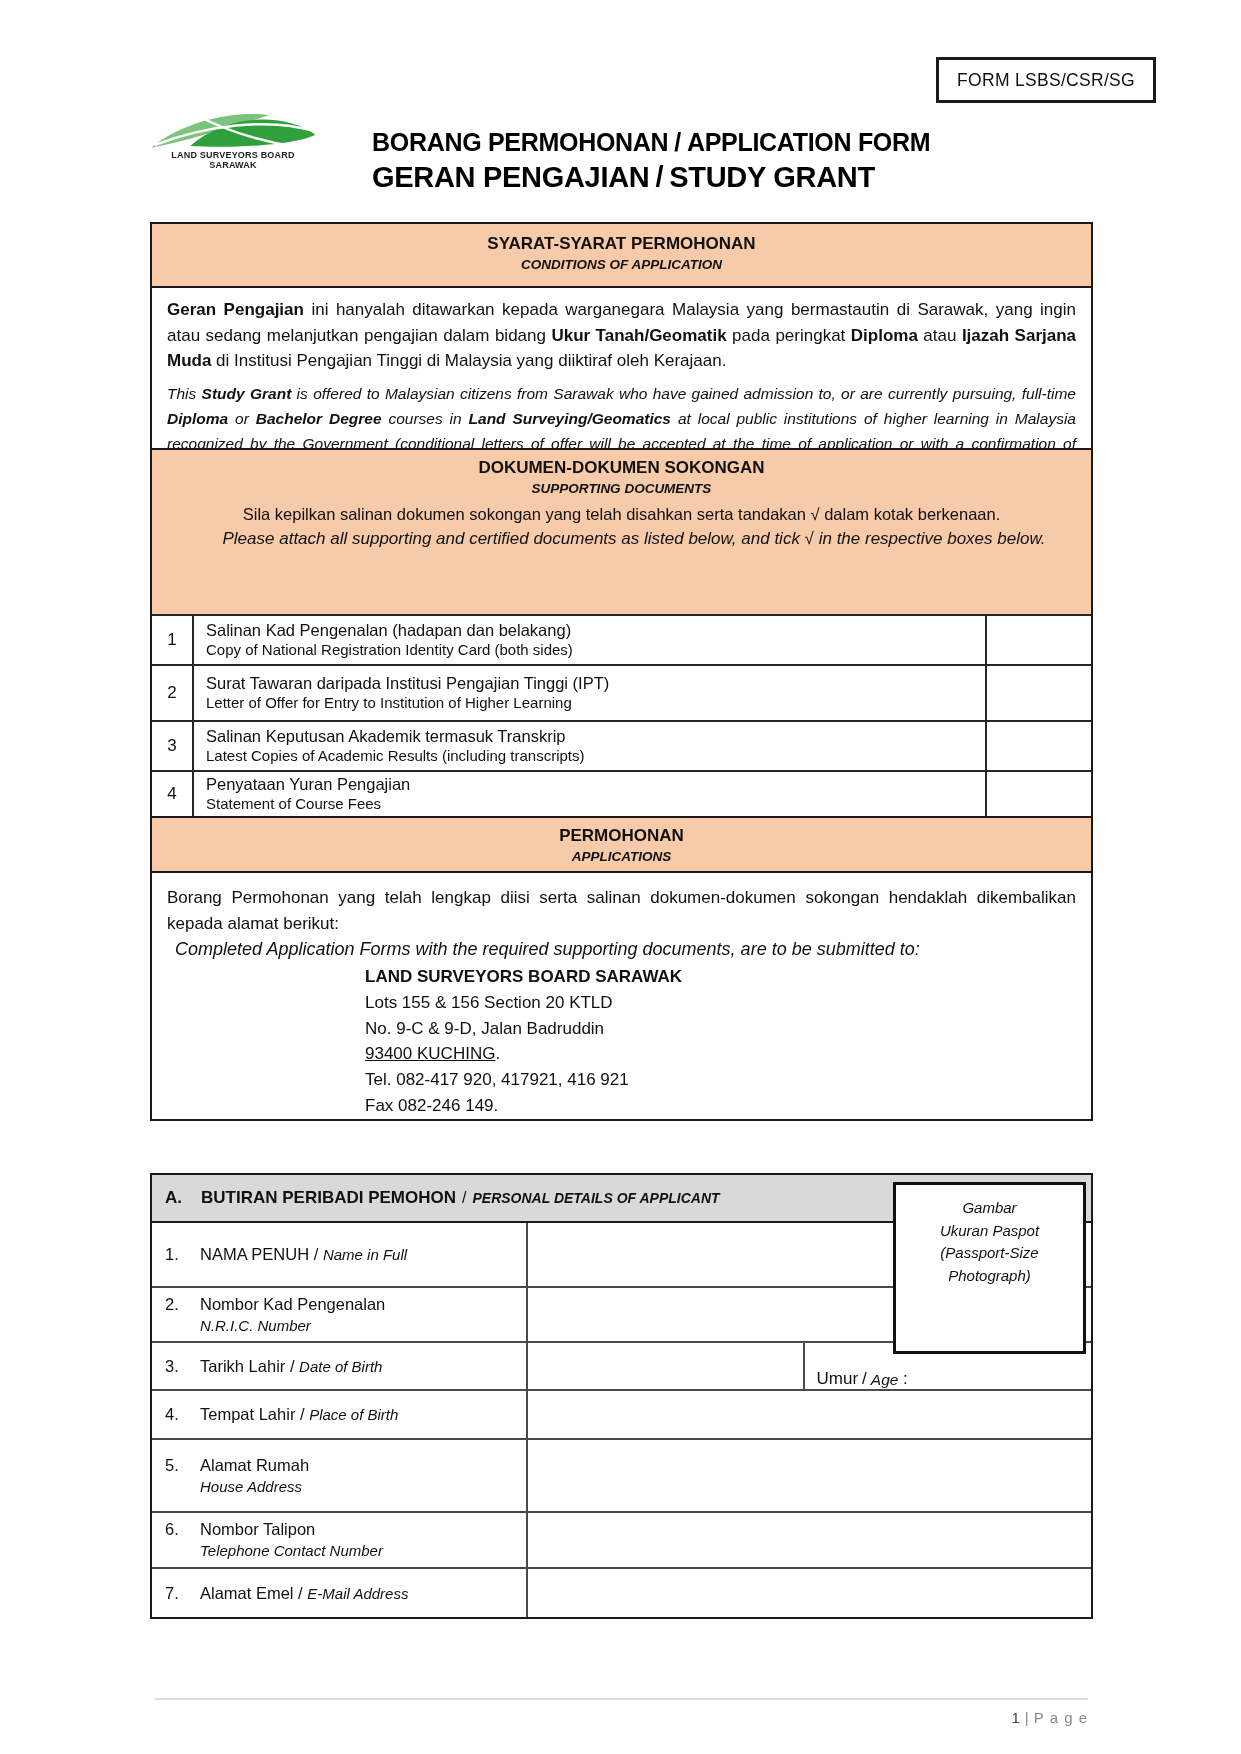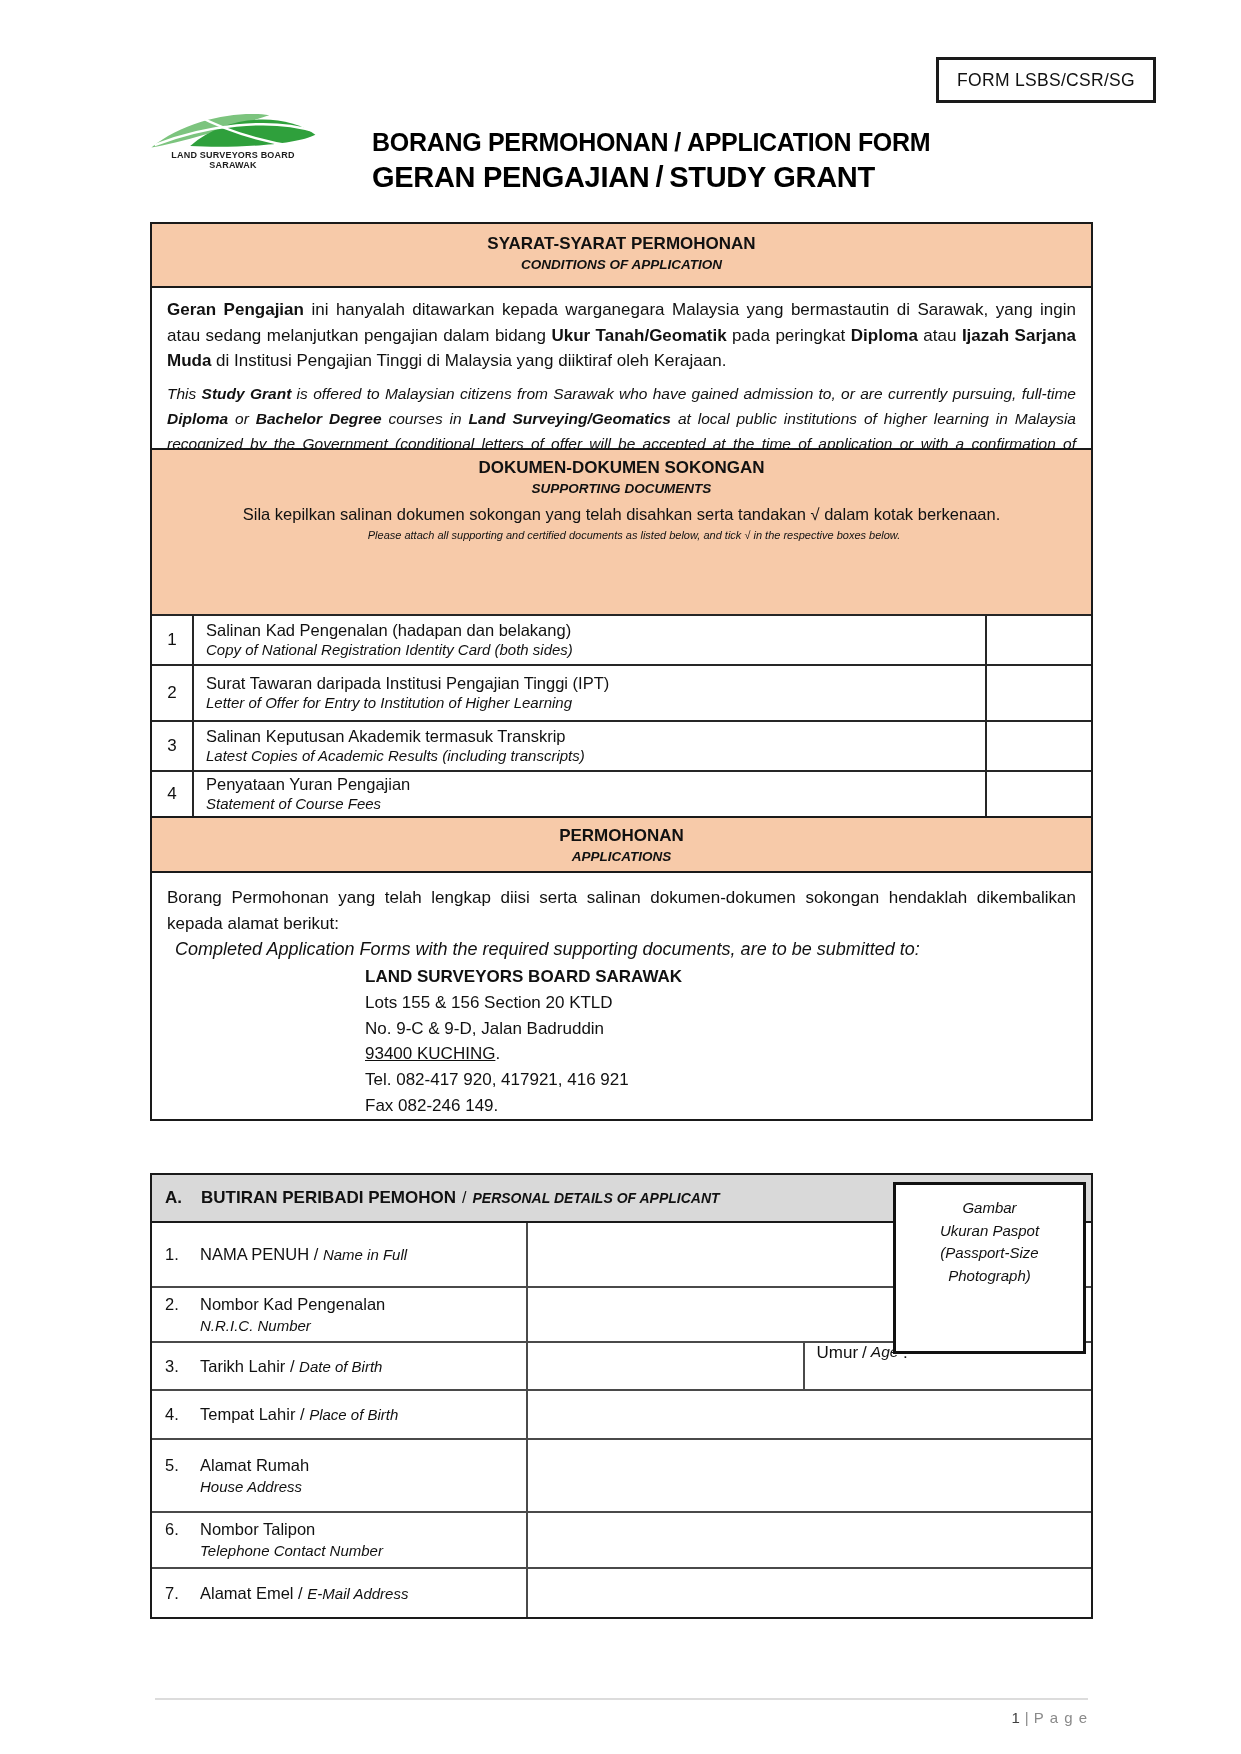--- a/index.html
+++ b/index.html
@@ -27,28 +27,28 @@
   .peach{background:#F7CAA9;}
   .sec{box-sizing:border-box;overflow:hidden;}
   .sec-syarat{height:64px;border-bottom:2px solid #1a1a1a;text-align:center;padding-top:10px;}
   .hdr-title{font-size:17px;font-weight:bold;}
   .hdr-sub{font-size:13.5px;font-weight:bold;font-style:italic;margin-top:3px;}
   .sec-cond-body{height:162px;border-bottom:2px solid #1a1a1a;padding:9px 15px 0 15px;}
   .cond-malay{font-size:17px;line-height:1.5;text-align:justify;margin:0;}
   .cond-english{font-size:15.5px;font-style:italic;line-height:1.62;text-align:justify;margin:7px 0 0 0;}
   .sec-dokumen{height:166px;border-bottom:2px solid #262626;text-align:center;padding-top:8px;}
   .doc-instr-my{font-size:16.5px;margin-top:9px;}
-  .doc-instr-en{font-size:11px;font-style:italic;margin-top:5px;margin-left:25px;}
+  .doc-instr-en{font-size:17px;font-style:italic;margin-top:5px;margin-left:25px;}
   .doc-row{display:flex;border-bottom:2px solid #262626;box-sizing:border-box;}
   .doc-num{width:42px;border-right:2px solid #262626;display:flex;align-items:center;
     justify-content:center;font-size:17px;box-sizing:border-box;}
   .doc-desc{flex:1;display:flex;flex-direction:column;justify-content:center;
     padding-left:12px;box-sizing:border-box;}
   .doc-my{font-size:16.5px;line-height:1.3;}
-  .doc-en{font-size:15px;font-style:italic;line-height:1.25;}
+  .doc-en{font-size:15px;line-height:1.25;}
   .doc-tick{width:106px;border-left:2px solid #262626;box-sizing:border-box;}
   .sec-permohonan{height:55px;border-bottom:2px solid #1a1a1a;text-align:center;padding-top:8px;}
   .sec-app-body{height:246px;padding:12px 15px 0 15px;border-radius:11px;}
   .app-my{font-size:17px;line-height:1.5;text-align:justify;margin:0;}
   .app-en{font-size:18px;font-style:italic;margin:3px 0 0 8px;}
   .address{margin:4px 0 0 198px;font-size:17px;line-height:1.52;}
   .addr-name{font-weight:bold;}
   .u{text-decoration:underline;}
 
   
@@ -63,21 +63,21 @@
   .a-row.last{border-bottom:none;}
   .a-label{width:376px;border-right:2px solid #4a4a4a;display:flex;flex-direction:column;
     justify-content:center;padding-left:13px;box-sizing:border-box;}
   .a-line{display:flex;align-items:baseline;}
   .a-num{width:35px;font-size:16.5px;flex:none;}
   .f-my{font-size:16.5px;}
   .f-en{font-size:15px;font-style:italic;}
   .a-sub{margin-left:35px;margin-top:3px;}
   .a-value{flex:1;}
   .a-value-mid{width:363px;border-right:2px solid #4a4a4a;box-sizing:border-box;}
-  .a-age{flex:1;display:flex;align-items:flex-start;padding-left:12px;font-size:17px;}
+  .a-age{flex:1;display:flex;align-items:flex-end;padding-left:12px;font-size:17px;}
   .photo-box{position:absolute;left:893px;top:1182px;width:193px;height:172px;
     background:#fff;border:3px solid #111;box-sizing:border-box;z-index:5;
     text-align:center;font-style:italic;font-size:15px;line-height:1.5;padding-top:12px;}
 
   
   .footer{position:absolute;left:155px;top:1698px;width:933px;border-top:2px solid #DCDCDC;
     text-align:right;padding-top:9px;font-size:15px;color:#595959;}
   .pg-num{color:#3f3f3f;}
   .pg-sep{color:#8a8a8a;margin:0 5px;}
   .pg-label{color:#8a8a8a;letter-spacing:1px;}

